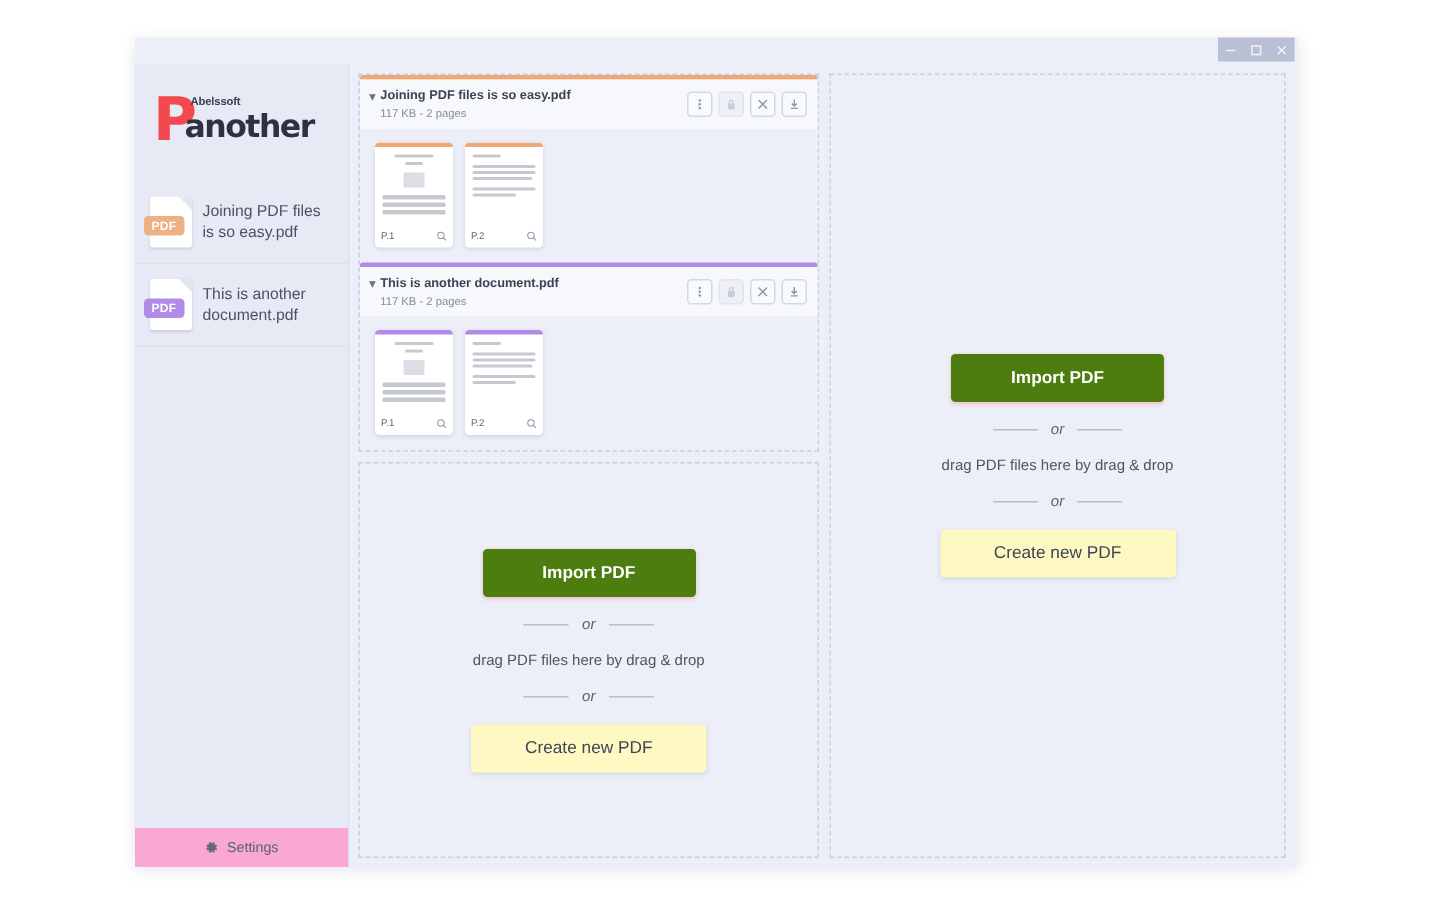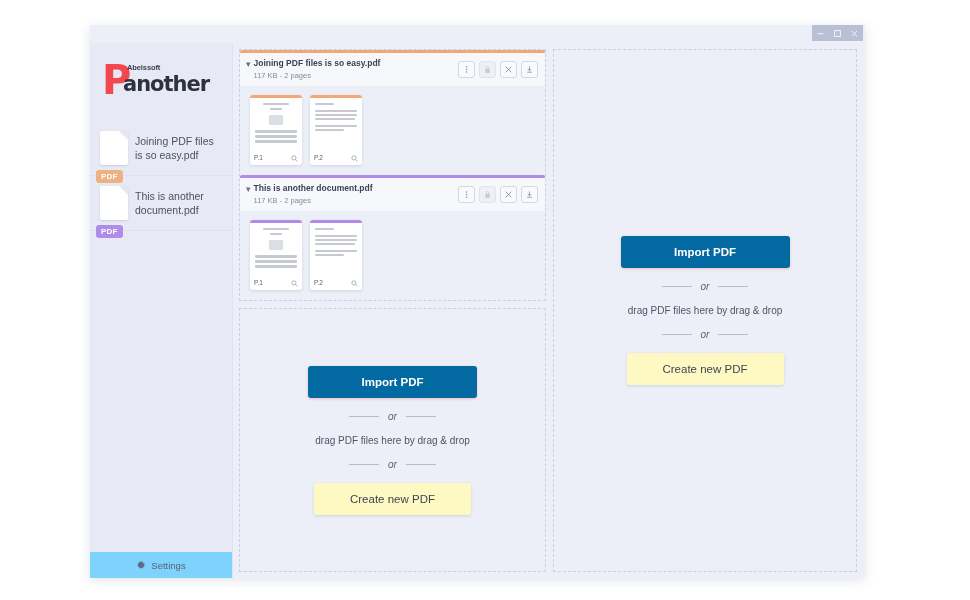--- a/index.html
+++ b/index.html
@@ -134,32 +134,31 @@
   .file-icon .badge {
     position: absolute;
     left: -4px;
     top: 13px;
     padding: 2px 5px;
     border-radius: 3px;
     font-size: 8px;
     font-weight: bold;
     color: #ffffff;
     letter-spacing: 0.2px;
-    margin-top: 26px;
   }
   .file-name {
     font-size: 10.5px;
     color: #4c5164;
     line-height: 14px;
   }
 
   #settings-bar {
     flex: 0 0 auto;
     height: 26px;
-    background: #7dd3fc;
+    background: #f9a8d4;
     display: flex;
     align-items: center;
     justify-content: center;
     gap: 5px;
     cursor: pointer;
     font-size: 9.5px;
     color: #5a6076;
   }
 
   
@@ -239,28 +238,28 @@
     border: 1px dashed #c9cfe2;
     background: #eceff7;
     display: flex;
     flex-direction: column;
     align-items: center;
     justify-content: center;
     gap: 13px;
     min-height: 0;
   }
   .btn-import {
-    background: #0369a1;
+    background: #4d7c0f;
     color: #ffffff;
     border: none;
     border-radius: 3px;
     font-size: 11.5px;
     font-weight: bold;
     padding: 10px 0;
-    width: 169px;
+    width: 142px;
     cursor: pointer;
     font-family: "Liberation Sans", sans-serif;
     box-shadow: 0 1px 3px rgba(247,76,82,0.3);
   }
   .btn-create {
     background: #fef9c3;
     color: #3f4454;
     border: none;
     border-radius: 3px;
     font-size: 11.5px;

